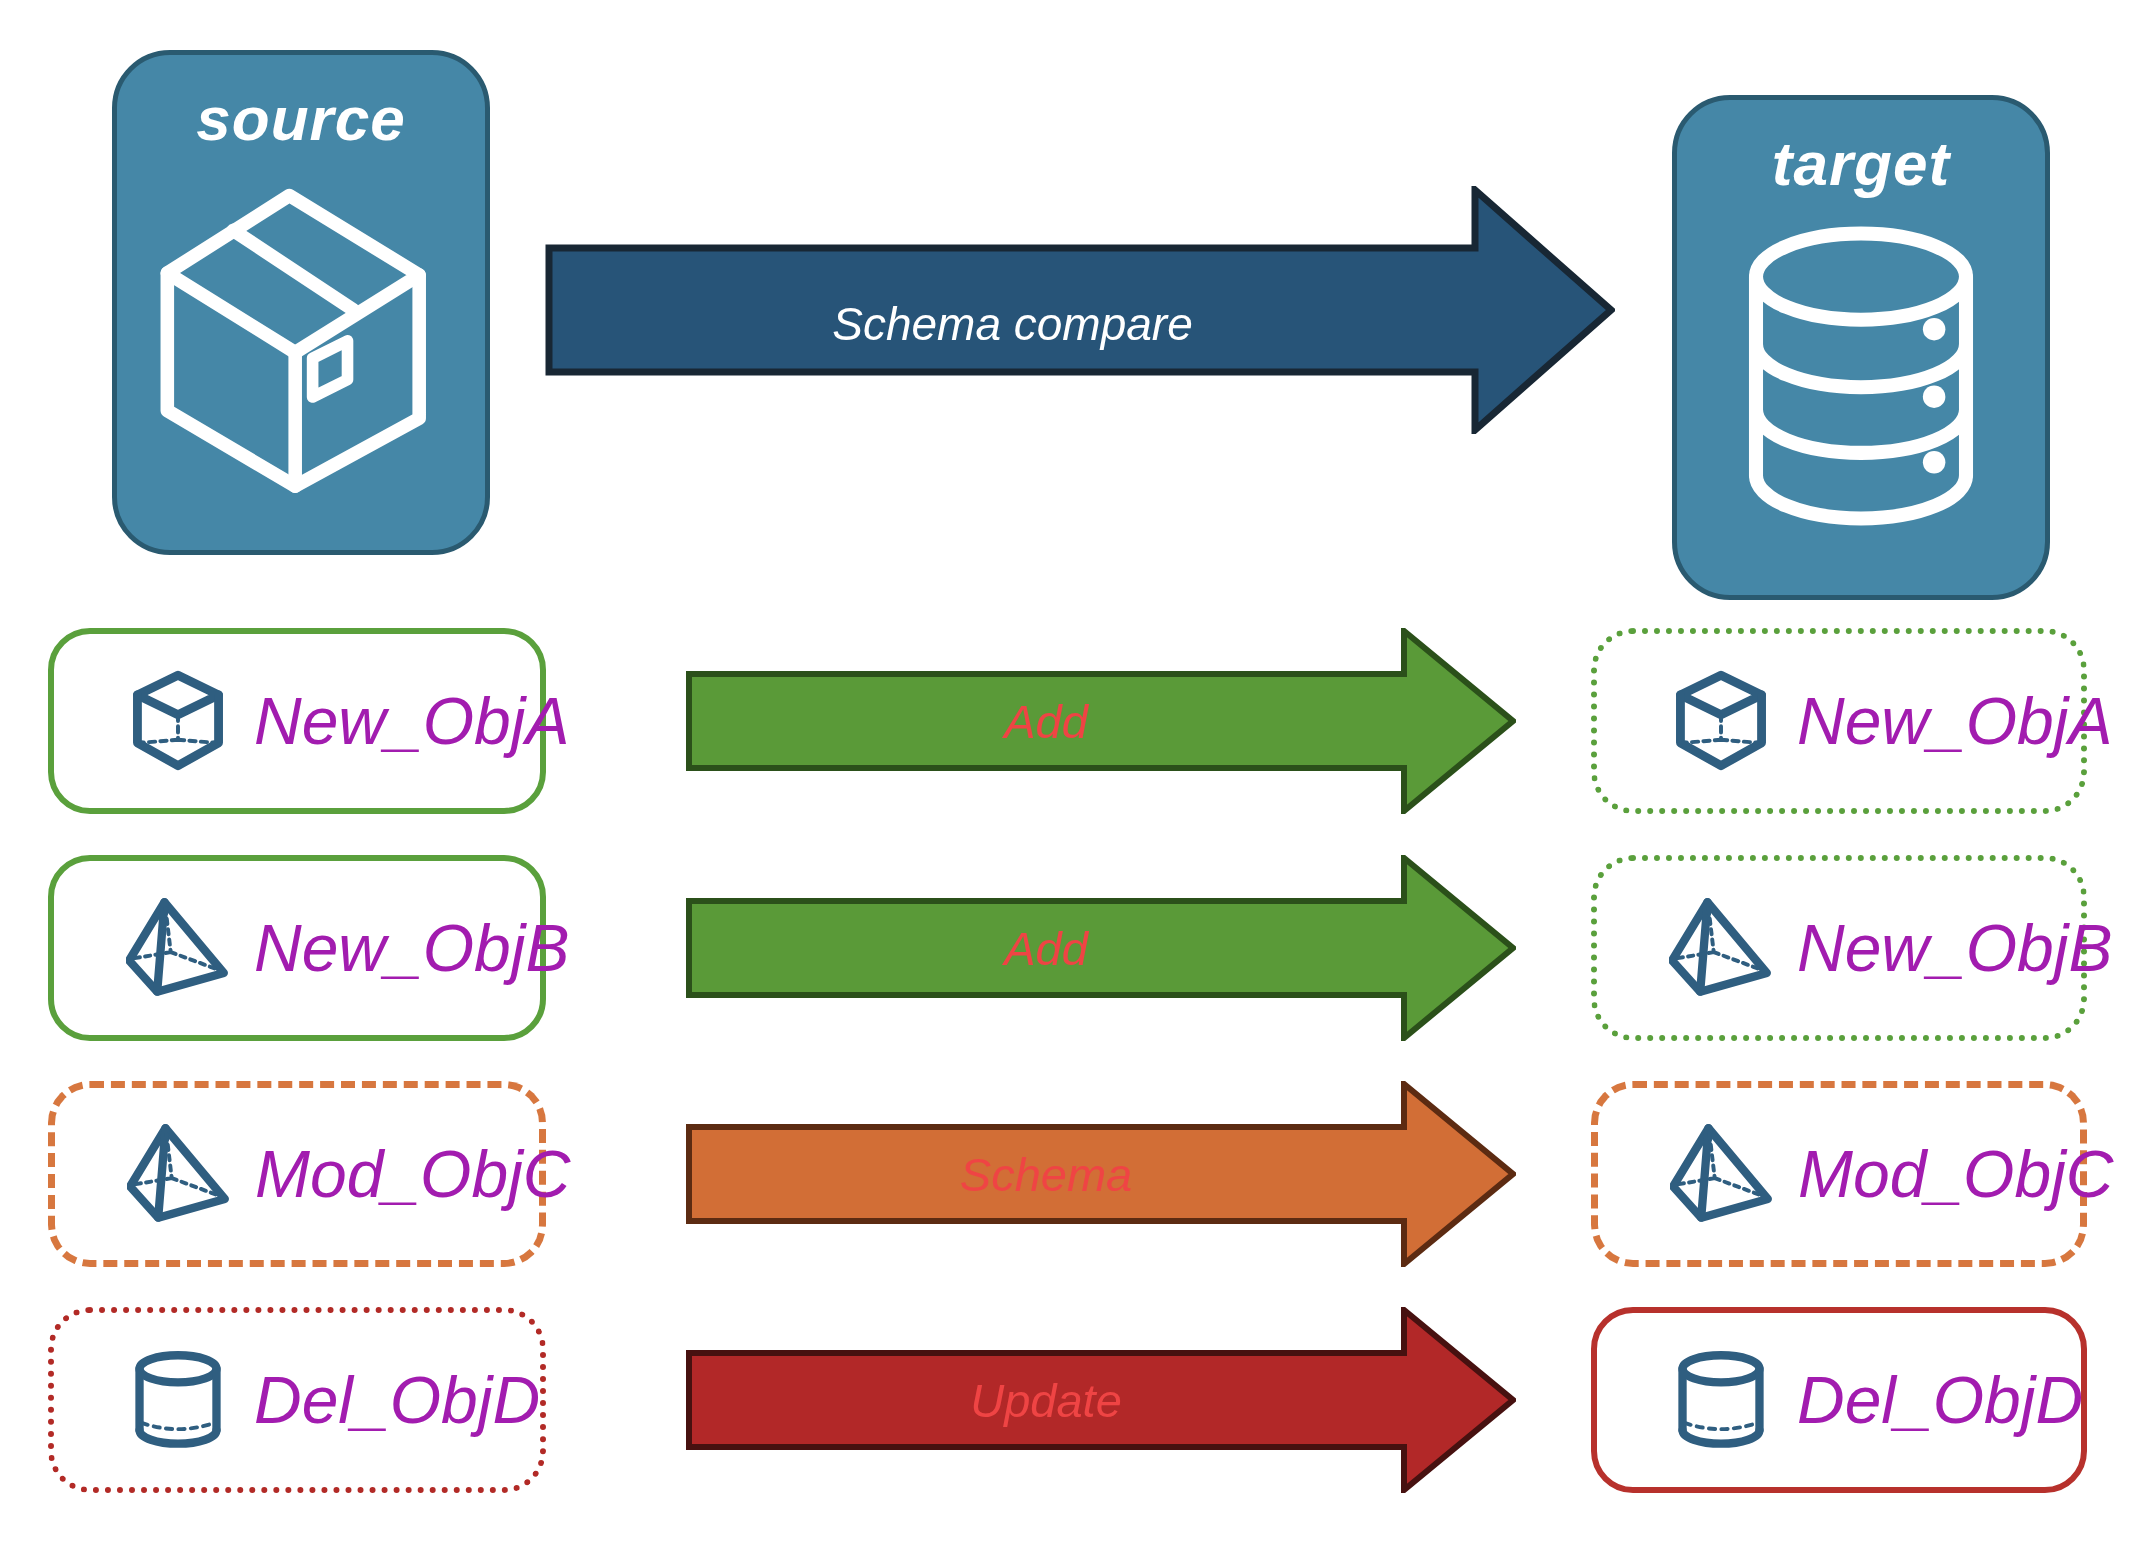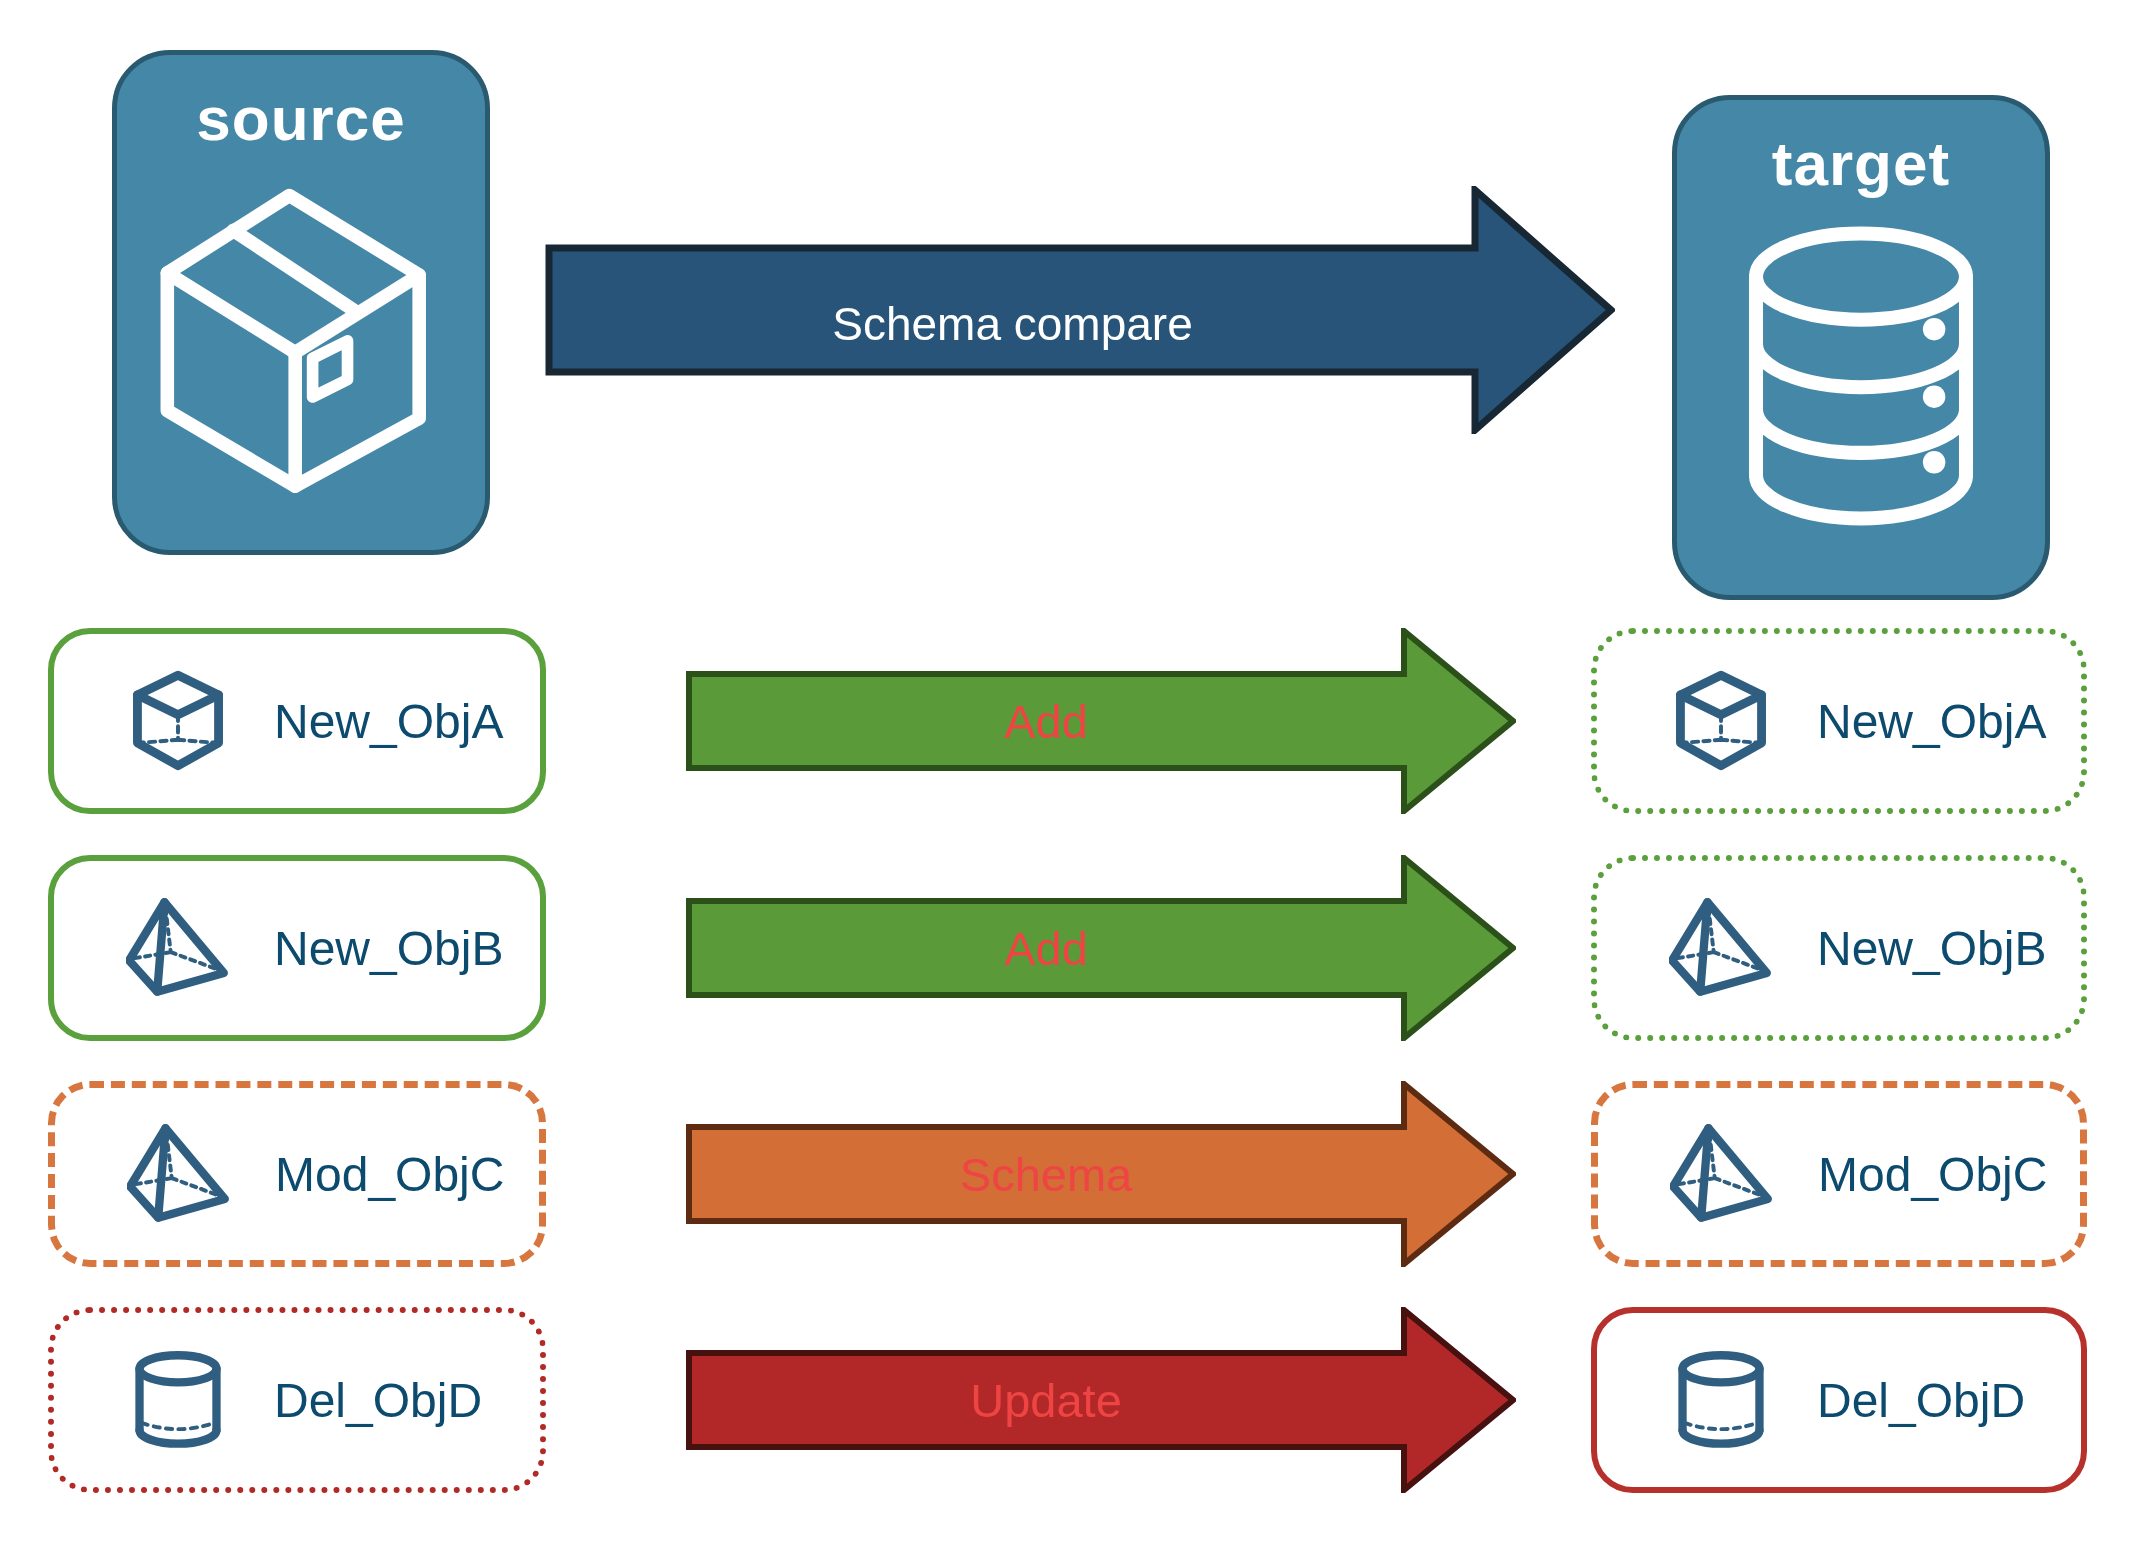--- a/index.html
+++ b/index.html
@@ -1,18 +1,18 @@
 <!DOCTYPE html>
 <html><head>
 <meta charset="utf-8">
 <style>
   html,body{margin:0;padding:0;background:#ffffff;}
   .canvas{
     position:relative;width:2150px;height:1550px;background:#ffffff;
-    font-family:"Liberation Sans", sans-serif;overflow:hidden;
+    font-family:"Liberation Sans", sans-serif;overflow:hidden;font-style:italic;
   }
   
   .node{
     position:absolute;top:50px;width:378px;height:505px;
     background:#4587A7;border:5px solid #2A5A70;border-radius:58px;
     box-sizing:border-box;display:flex;flex-direction:column;align-items:center;
   }
   .node-source{left:112px;}
   .node-target{left:1672px;margin-top:45px;}
   .node-label{
@@ -34,21 +34,21 @@
   }
   .objbox-left{left:48px;width:498px;}
   .objbox-right{left:1591px;width:496px;}
   .row0{top:628px;} .row1{top:855px;} .row2{top:1081px;} .row3{top:1307px;}
   .b-green-solid{border:6px solid #5AA03C;}
   .b-green-dotted{border:6px dotted #5AA03C;}
   .b-orange-dashed{border:7px dashed #D7773F;}
   .b-red-dotted{border:6px dotted #B22A26;}
   .b-red-solid{border:6px solid #B7312C;}
   .obj-icon{flex:0 0 auto;width:104px;height:110px;}
-  .obj-label{margin-left:44px;color:#0c4a6e;font-size:48px;white-space:nowrap;}
+  .obj-label{margin-left:24px;color:#a21caf;font-size:66px;white-space:nowrap;}
   .row-arrow{position:absolute;left:686px;width:830px;height:186px;}
   .row-arrow-label{
     position:absolute;left:686px;width:720px;height:186px;
     display:flex;align-items:center;justify-content:center;
     color:#ef4444;font-size:47px;
   }
 </style>
 </head>
 <body>
 

